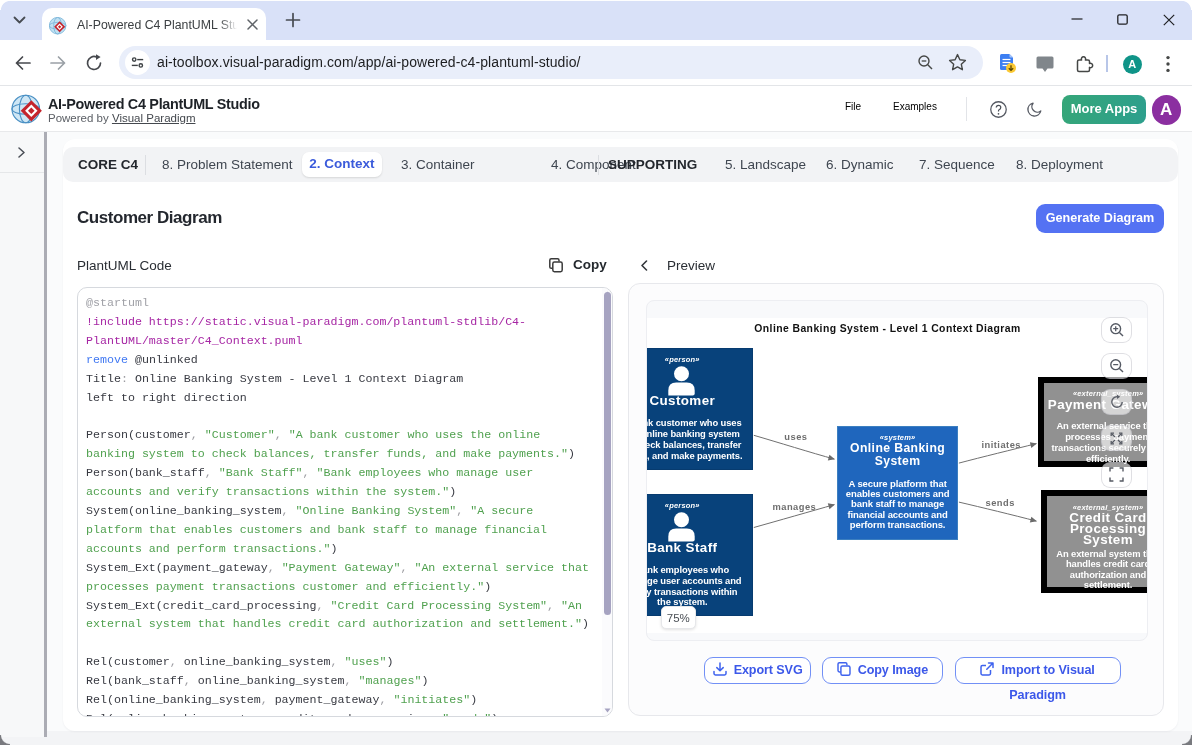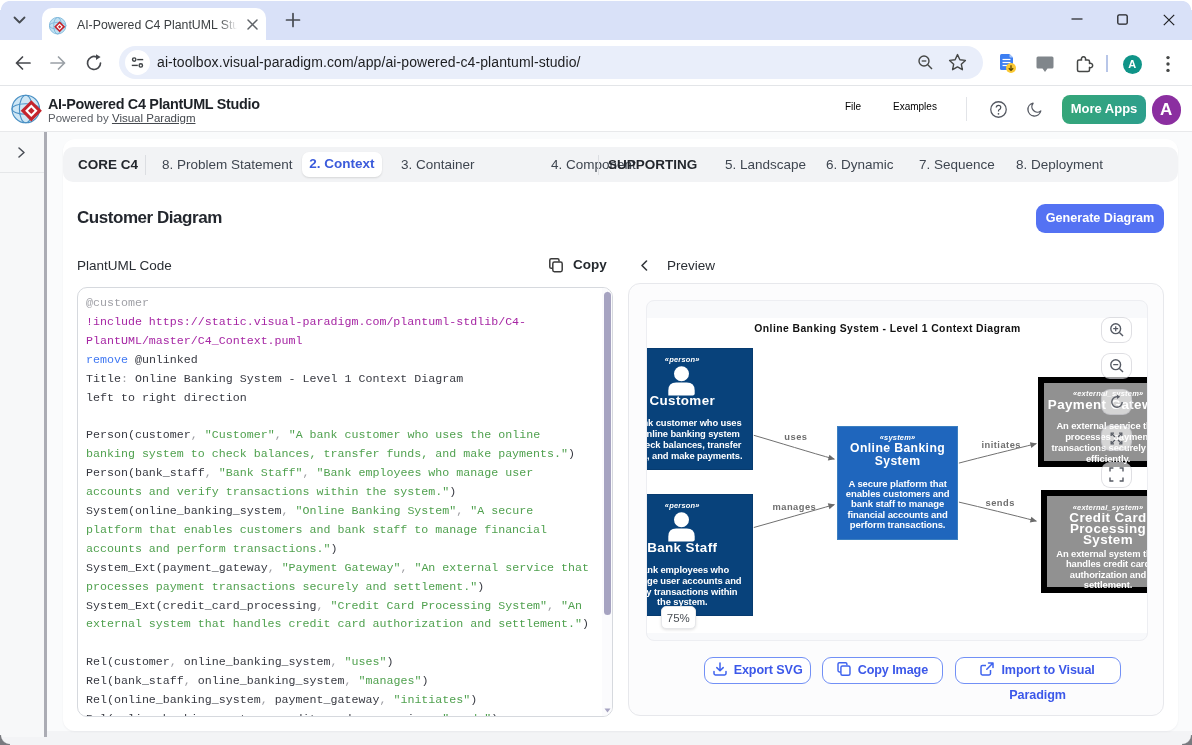--- a/index.html
+++ b/index.html
@@ -239,36 +239,36 @@
       <rect x="3.8" y="4.1" width="9.4" height="9.6" rx="1.6"></rect>
     </g>
   </svg>
 <div id="copybtn">Copy</div>
 <svg class="abs" style="left:640px;top:260px;" width="8" height="11" viewBox="0 0 8 11">
     <path d="M6.5 1 L2 5.5 L6.5 10" fill="none" stroke="#33363b" stroke-width="1.6" stroke-linecap="round" stroke-linejoin="round"></path>
   </svg>
 <div id="prevlabel">Preview</div>
 
 <div id="codebox">
-<div id="code"><span class="c-gray">@customer</span>
+<div id="code"><span class="c-gray">@startuml</span>
 <span class="c-mag">!include https://static.visual-paradigm.com/plantuml-stdlib/C4-</span>
 <span class="c-mag">PlantUML/master/C4_Context.puml</span>
 <span class="c-blue">remove</span> @unlinked
 Title<span class="c-pun">:</span> Online Banking System - Level 1 Context Diagram
 left to right direction
 
 Person(customer<span class="c-pun">,</span> <span class="c-grn">"Customer"</span><span class="c-pun">,</span> <span class="c-grn">"A bank customer who uses the online</span>
 <span class="c-grn">banking system to check balances, transfer funds, and make payments."</span>)
 Person(bank_staff<span class="c-pun">,</span> <span class="c-grn">"Bank Staff"</span><span class="c-pun">,</span> <span class="c-grn">"Bank employees who manage user</span>
 <span class="c-grn">accounts and verify transactions within the system."</span>)
 System(online_banking_system<span class="c-pun">,</span> <span class="c-grn">"Online Banking System"</span><span class="c-pun">,</span> <span class="c-grn">"A secure</span>
 <span class="c-grn">platform that enables customers and bank staff to manage financial</span>
 <span class="c-grn">accounts and perform transactions."</span>)
 System_Ext(payment_gateway<span class="c-pun">,</span> <span class="c-grn">"Payment Gateway"</span><span class="c-pun">,</span> <span class="c-grn">"An external service that</span>
-<span class="c-grn">processes payment transactions securely and settlement."</span>)
+<span class="c-grn">processes payment transactions customer and efficiently."</span>)
 System_Ext(credit_card_processing<span class="c-pun">,</span> <span class="c-grn">"Credit Card Processing System"</span><span class="c-pun">,</span> <span class="c-grn">"An</span>
 <span class="c-grn">external system that handles credit card authorization and settlement."</span>)
 
 Rel(customer<span class="c-pun">,</span> online_banking_system<span class="c-pun">,</span> <span class="c-grn">"uses"</span>)
 Rel(bank_staff<span class="c-pun">,</span> online_banking_system<span class="c-pun">,</span> <span class="c-grn">"manages"</span>)
 Rel(online_banking_system<span class="c-pun">,</span> payment_gateway<span class="c-pun">,</span> <span class="c-grn">"initiates"</span>)
 Rel(online_banking_system<span class="c-pun">,</span> credit_card_processing<span class="c-pun">,</span> <span class="c-grn">"sends"</span>)</div>
 <div id="codescroll">
   <svg class="abs" style="left:2px;top:2.5px;" width="7" height="5" viewBox="0 0 7 5">
         <path d="M3.5 0.5 L6.5 4.5 L0.5 4.5 Z" fill="#a6a3c1"></path>

